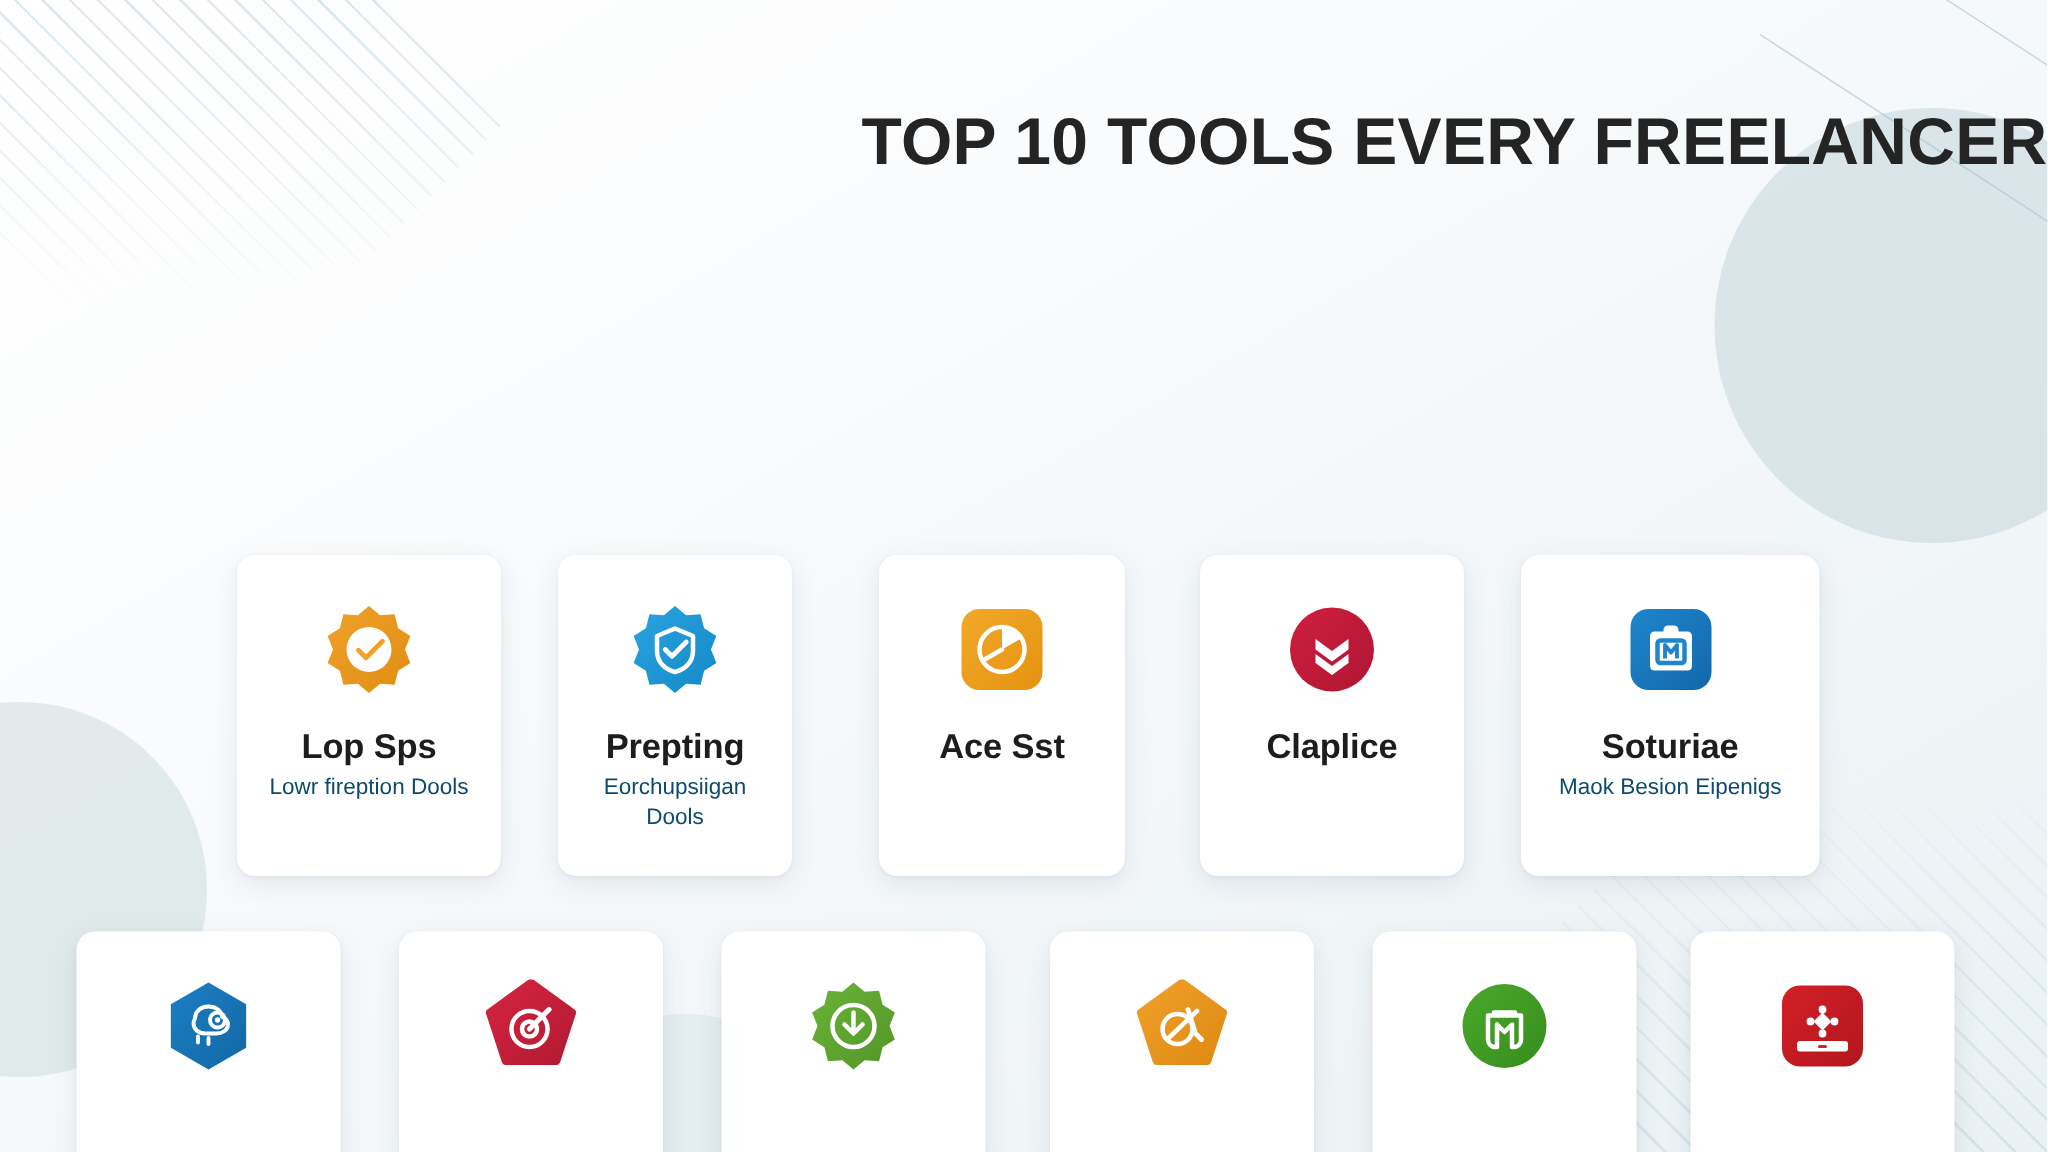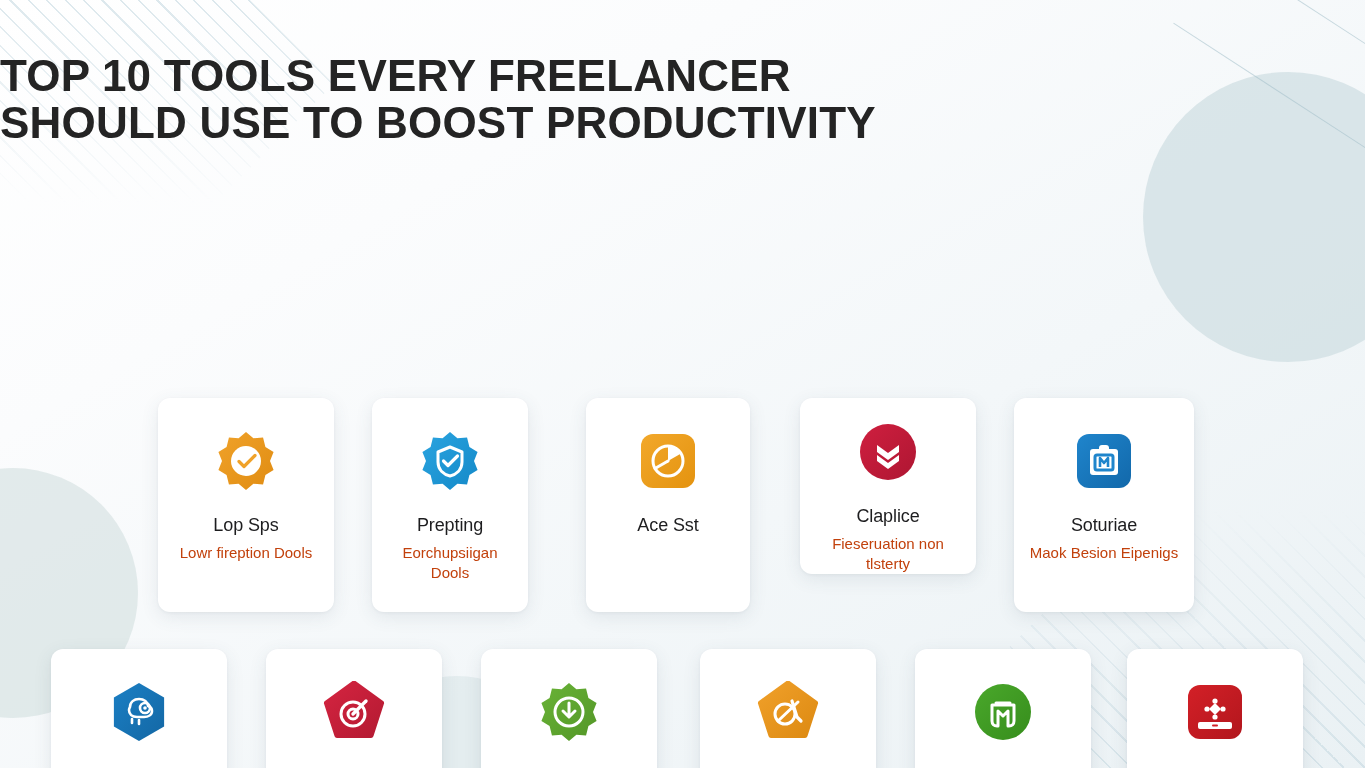--- a/index.html
+++ b/index.html
@@ -66,21 +66,21 @@
   }
   .line-tr-a, .line-tr-b {
     right: -60px;
     width: 300px; height: 1.4px;
     background: rgba(160,190,200,0.55);
   }
   .line-tr-a { top: 82px;  transform: rotate(33deg); transform-origin: right center; }
   .line-tr-b { top: 186px; transform: rotate(33deg); transform-origin: right center; }
 
   
-  .header { position: relative; text-align: left; padding-top: 52px; }
+  .header { position: relative; text-align: right; padding-top: 71px; }
   .title {
     font-weight: 700;
     font-size: 44px;
     line-height: 47px;
     letter-spacing: 0.2px;
     color: #242424;
     text-transform: uppercase;
     font-stretch: condensed;
   }
   .title .line { display: block; }
@@ -105,31 +105,31 @@
     padding-top: 32px;
   }
   .icon-wrap {
     width: 62px; height: 62px;
     display: flex; align-items: center; justify-content: center;
     margin-bottom: 22px;
   }
   .icon-wrap svg { width: 62px; height: 62px; display: block; }
 
   .card-title {
-    font-size: 18px;
-    font-weight: 400;
+    font-size: 23px;
+    font-weight: 700;
     color: #1d1d1f;
     text-align: center;
     line-height: 22px;
     letter-spacing: -0.1px;
   }
   .card-desc {
     margin-top: 7px;
     font-size: 15px;
-    color: #c2410c;
+    color: #0c4a6e;
     text-align: center;
     line-height: 20px;
     padding: 0 10px;
     max-width: 100%;
   }
 </style>
 </head>
 <body>
 
 <div id="stage">
@@ -138,21 +138,20 @@
   <div class="deco stripes-br"></div>
   <div class="deco circle-tr"></div>
   <div class="deco circle-left"></div>
   <div class="deco circle-bottom"></div>
   <div class="deco line-tr-a"></div>
   <div class="deco line-tr-b"></div>
 
   <div class="header">
     <h1 class="title">
       <span class="line">TOP 10 TOOLS EVERY FREELANCER</span>
-      <span class="line">SHOULD USE TO BOOST PRODUCTIVITY</span>
     </h1>
   </div>
 
   <div class="grid" id="grid">
       <div class="card" style="left: 158px; top: 252px; width: 176px; height: 214px;">
         <div class="icon-wrap">
           <svg viewBox="0 0 62 62" xmlns="http://www.w3.org/2000/svg">
             <defs>
               <linearGradient id="g0" x1="0" y1="0" x2="1" y2="1">
                 <stop offset="0%" stop-color="#f0a22a"></stop>
@@ -194,38 +193,37 @@
               </linearGradient>
             </defs>
             <rect x="4" y="4" width="54" height="54" rx="12" fill="url(#g2)"></rect>
             <circle cx="31" cy="31" r="15" fill="none" stroke="#ffffff" stroke-width="3"></circle>
             <path d="M31 31V16a15 15 0 0 1 13 7.5z" fill="#ffffff"></path>
             <path d="M31 31l-13 7.5" stroke="#ffffff" stroke-width="3" stroke-linecap="round"></path>
           </svg>
         </div>
         <div class="card-title">Ace Sst</div>
       </div>
-      <div class="card" style="left: 800px; top: 252px; width: 176px; height: 176px; justify-content: flex-end;">
+      <div class="card" style="left: 800px; top: 252px; width: 176px; height: 214px;">
         <div class="icon-wrap">
           <svg viewBox="0 0 62 62" xmlns="http://www.w3.org/2000/svg">
             <defs>
               <linearGradient id="g3" x1="0" y1="0" x2="1" y2="1">
                 <stop offset="0%" stop-color="#cf1f3f"></stop>
                 <stop offset="100%" stop-color="#ae1632"></stop>
               </linearGradient>
             </defs>
             <circle cx="31" cy="31" r="28" fill="url(#g3)"></circle>
             <path d="M20 24l11 8 11-8v7l-11 8-11-8z" fill="#ffffff"></path>
             <path d="M20 34l11 8 11-8v6l-11 8-11-8z" fill="#ffffff"></path>
           </svg>
         </div>
         <div class="card-title">Claplice</div>
-        <div class="card-desc">Fieseruation non tlsterty</div>
-      </div>
-      <div class="card" style="left: 1014px; top: 252px; width: 180px; height: 214px;">
+      </div>
+      <div class="card" style="left: 1014px; top: 252px; width: 199px; height: 214px;">
         <div class="icon-wrap">
           <svg viewBox="0 0 62 62" xmlns="http://www.w3.org/2000/svg">
             <defs>
               <linearGradient id="g4" x1="0" y1="0" x2="1" y2="1">
                 <stop offset="0%" stop-color="#1f85cc"></stop>
                 <stop offset="100%" stop-color="#1268aa"></stop>
               </linearGradient>
             </defs>
             <rect x="4" y="4" width="54" height="54" rx="12" fill="url(#g4)"></rect>
             <rect x="17" y="19" width="28" height="26" rx="3" fill="#ffffff"></rect>

